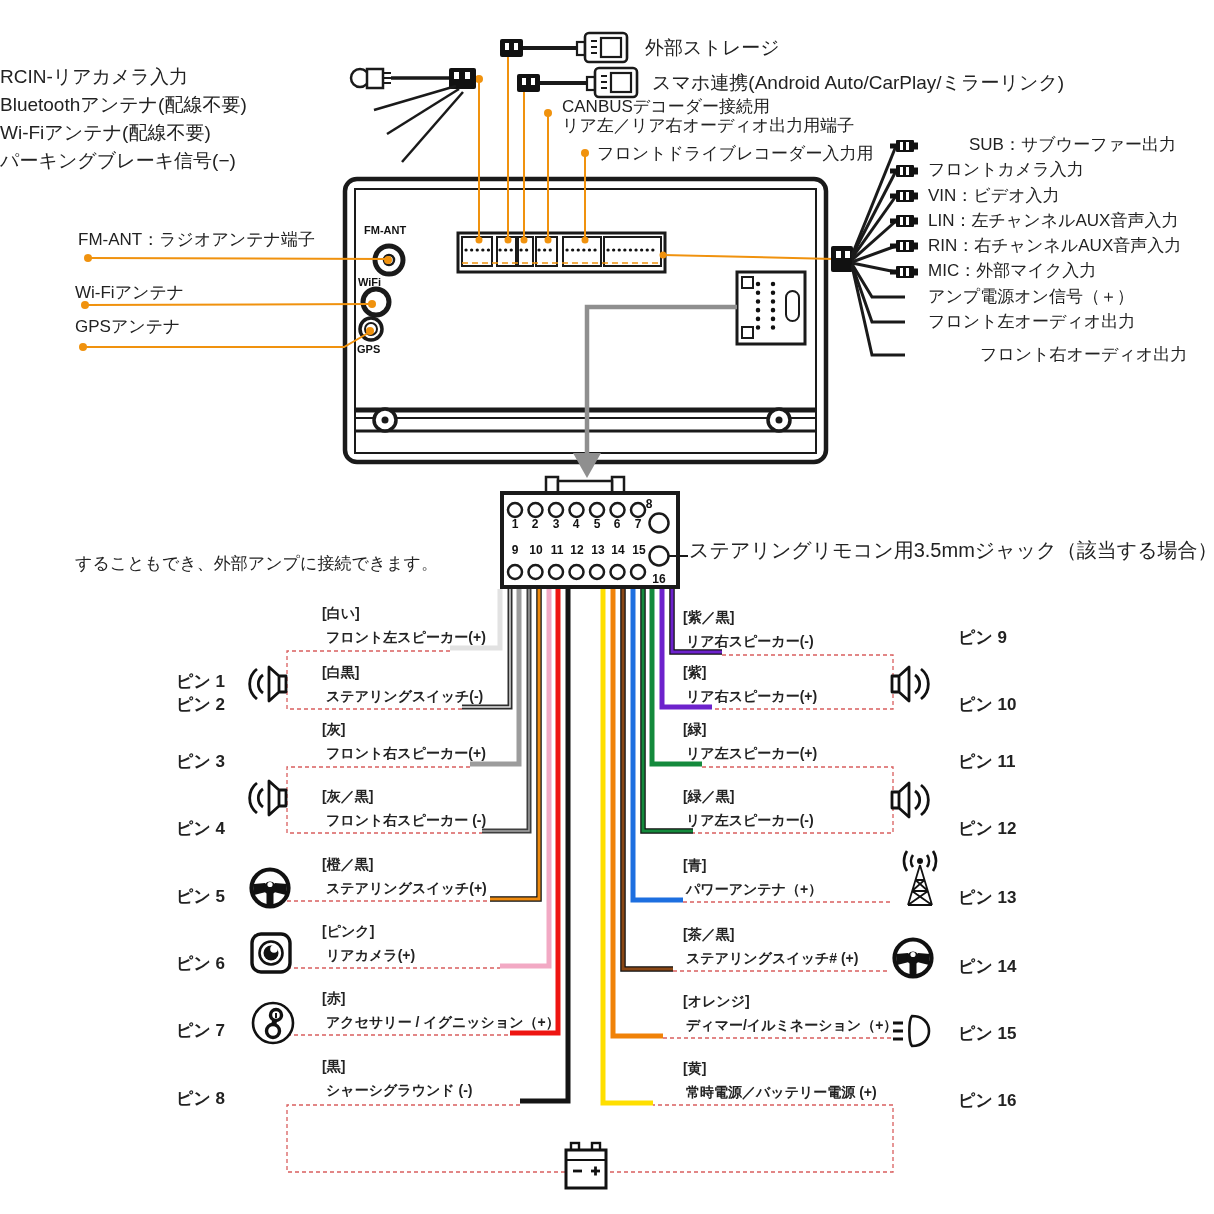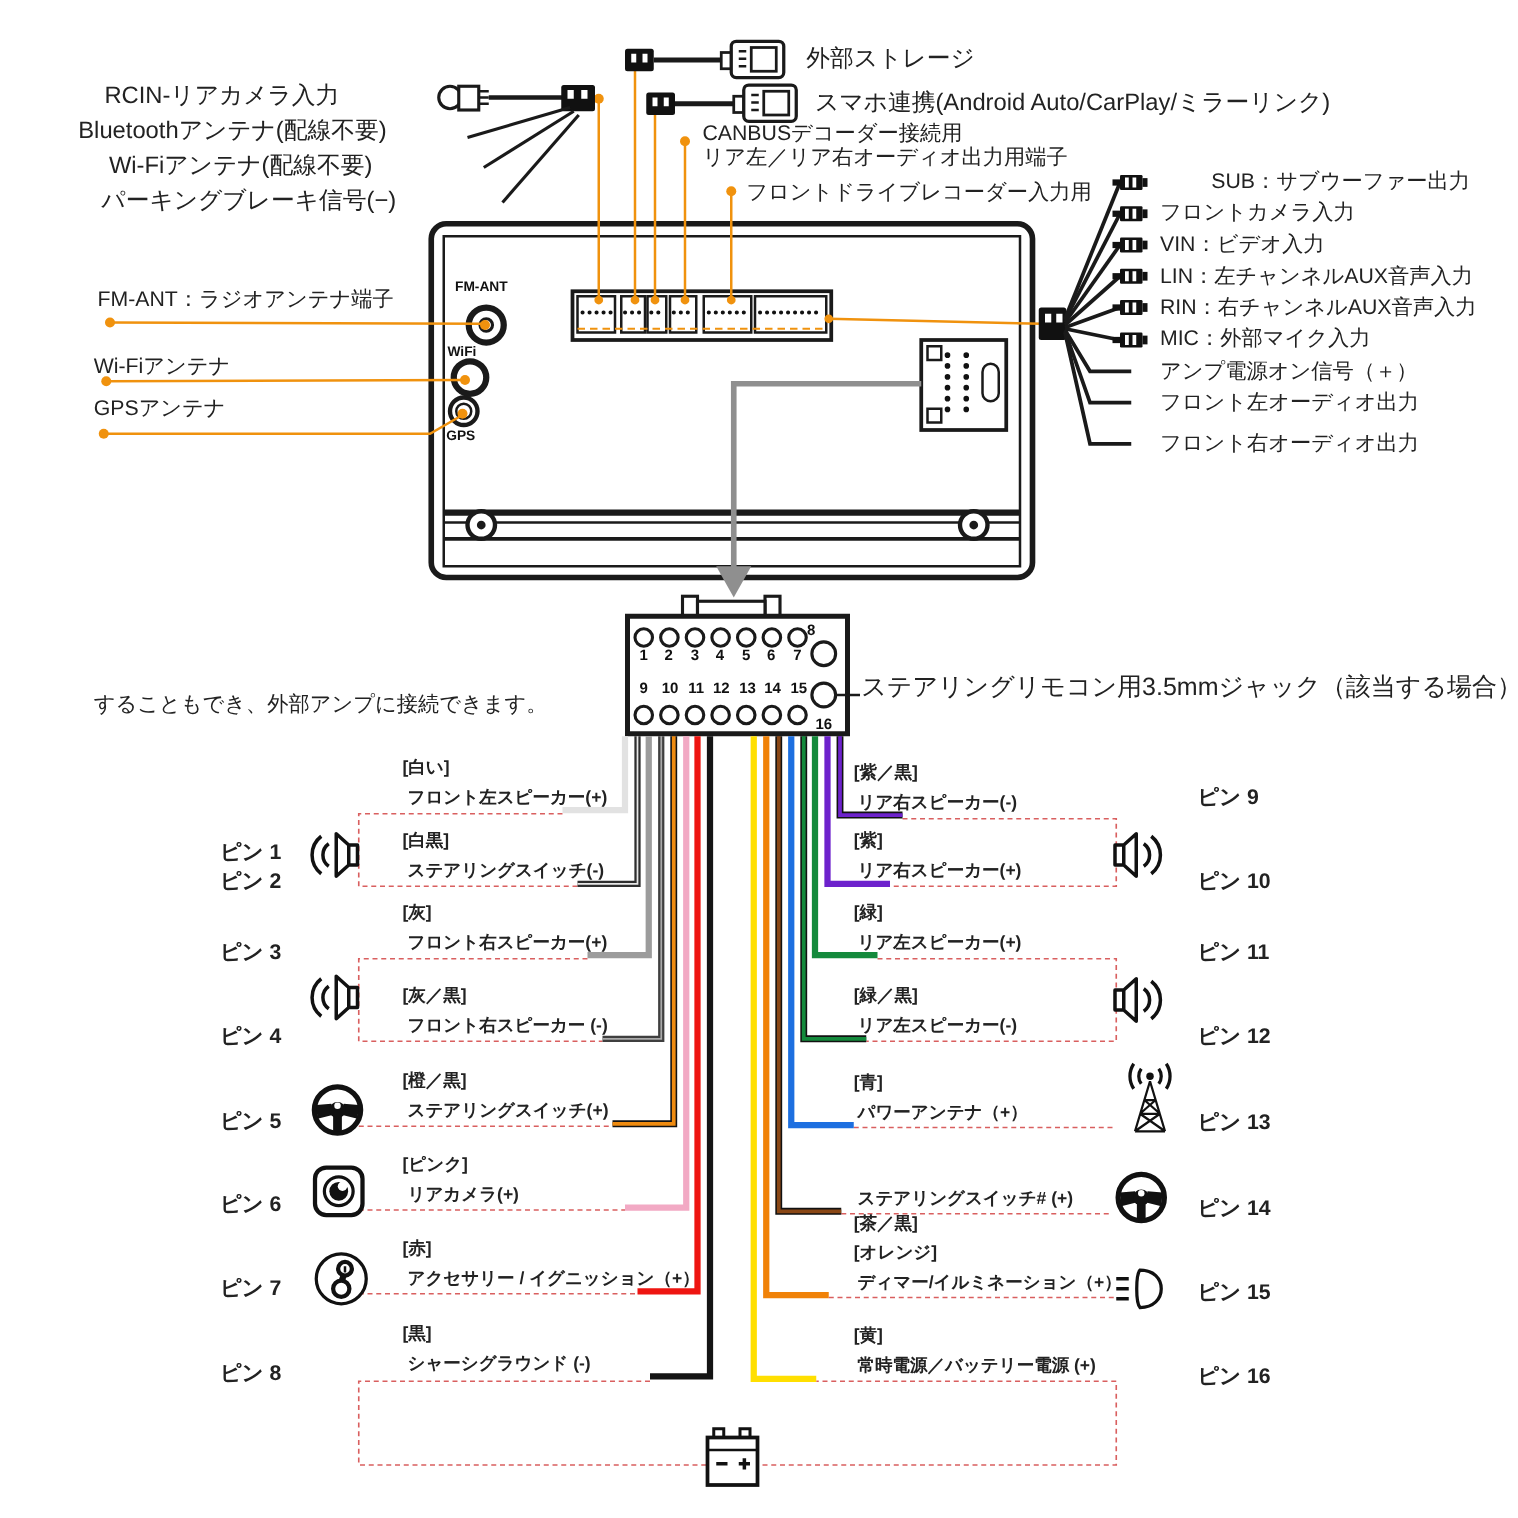--- a/index.html
+++ b/index.html
@@ -7,21 +7,21 @@
           font-family:"Liberation Sans",sans-serif;color:#1f1f1f;}
   #draw{position:absolute;left:0;top:0;}
   .t{position:absolute;white-space:nowrap;color:#222;line-height:1.2;}
   .s19{font-size:19px;}
   .s17{font-size:17px;}
   .s16{font-size:20px;}
   .s14{font-size:14px;font-weight:600;}
   .pin{font-size:17px;font-weight:700;}
   .port{font-size:11px;font-weight:700;color:#111;}
   .num{font-size:12px;font-weight:700;color:#111;text-align:center;}
-  .ra{text-align:center;}
+  .ra{text-align:left;}
 </style>
 </head>
 <body>
 
 <div id="canvas">
 
 <svg id="draw" width="1214" height="1214" viewBox="0 0 1214 1214">
 
   <g>
     <rect x="345" y="179" width="481" height="283" rx="12" fill="#fff" stroke="#1a1a1a" stroke-width="4.5"></rect>
@@ -362,21 +362,21 @@
 <div class="t port" style="left:357px;top:343px;">GPS</div>
 
 <div class="t s17" style="left:944px;top:135px;margin-left:25px;">SUB：サブウーファー出力</div>
 <div class="t s17" style="left:928px;top:160px;">フロントカメラ入力</div>
 <div class="t s17" style="left:928px;top:186px;">VIN：ビデオ入力</div>
 <div class="t s17" style="left:928px;top:211px;">LIN：左チャンネルAUX音声入力</div>
 <div class="t s17" style="left:928px;top:236px;">RIN：右チャンネルAUX音声入力</div>
 <div class="t s17" style="left:928px;top:261px;">MIC：外部マイク入力</div>
 <div class="t s17" style="left:928px;top:287px;">アンプ電源オン信号（＋）</div>
 <div class="t s17" style="left:928px;top:312px;">フロント左オーディオ出力</div>
-<div class="t s17" style="left:928px;top:345px;">フロント右オーディオ出力</div>
+<div class="t s17" style="left:980px;top:345px;">フロント右オーディオ出力</div>
 
 <div class="t s17" style="left:75px;top:554px;">することもでき、外部アンプに接続できます。</div>
 <div class="t s16" style="left:689px;top:538px;">ステアリングリモコン用3.5mmジャック（該当する場合）</div>
 
 <div class="t num" style="left:508px;top:517px;width:14px;">1</div>
 <div class="t num" style="left:528px;top:517px;width:14px;">2</div>
 <div class="t num" style="left:549px;top:517px;width:14px;">3</div>
 <div class="t num" style="left:569px;top:517px;width:14px;">4</div>
 <div class="t num" style="left:590px;top:517px;width:14px;">5</div>
 <div class="t num" style="left:610px;top:517px;width:14px;">6</div>
@@ -425,21 +425,21 @@
 <div class="t pin" style="left:958px;top:752px;">ピン 11</div>
 <div class="t s14" style="left:683px;top:721px;">[緑]</div>
 <div class="t s14" style="left:686px;top:745px;">リア左スピーカー(+)</div>
 <div class="t pin" style="left:958px;top:819px;">ピン 12</div>
 <div class="t s14" style="left:683px;top:788px;">[緑／黒]</div>
 <div class="t s14" style="left:686px;top:812px;">リア左スピーカー(-)</div>
 <div class="t pin" style="left:958px;top:888px;">ピン 13</div>
 <div class="t s14" style="left:683px;top:857px;">[青]</div>
 <div class="t s14" style="left:686px;top:881px;">パワーアンテナ（+）</div>
 <div class="t pin" style="left:958px;top:957px;">ピン 14</div>
-<div class="t s14" style="left:683px;top:926px;margin-top:44px;">[茶／黒]</div>
+<div class="t s14" style="left:683px;top:926px;">[茶／黒]</div>
 <div class="t s14" style="left:686px;top:950px;">ステアリングスイッチ# (+)</div>
 <div class="t pin" style="left:958px;top:1024px;">ピン 15</div>
 <div class="t s14" style="left:683px;top:993px;">[オレンジ]</div>
 <div class="t s14" style="left:686px;top:1017px;">ディマー/イルミネーション（+）</div>
 <div class="t pin" style="left:958px;top:1091px;">ピン 16</div>
 <div class="t s14" style="left:683px;top:1060px;">[黄]</div>
 <div class="t s14" style="left:686px;top:1084px;">常時電源／バッテリー電源 (+)</div>
 
 </div>
 

